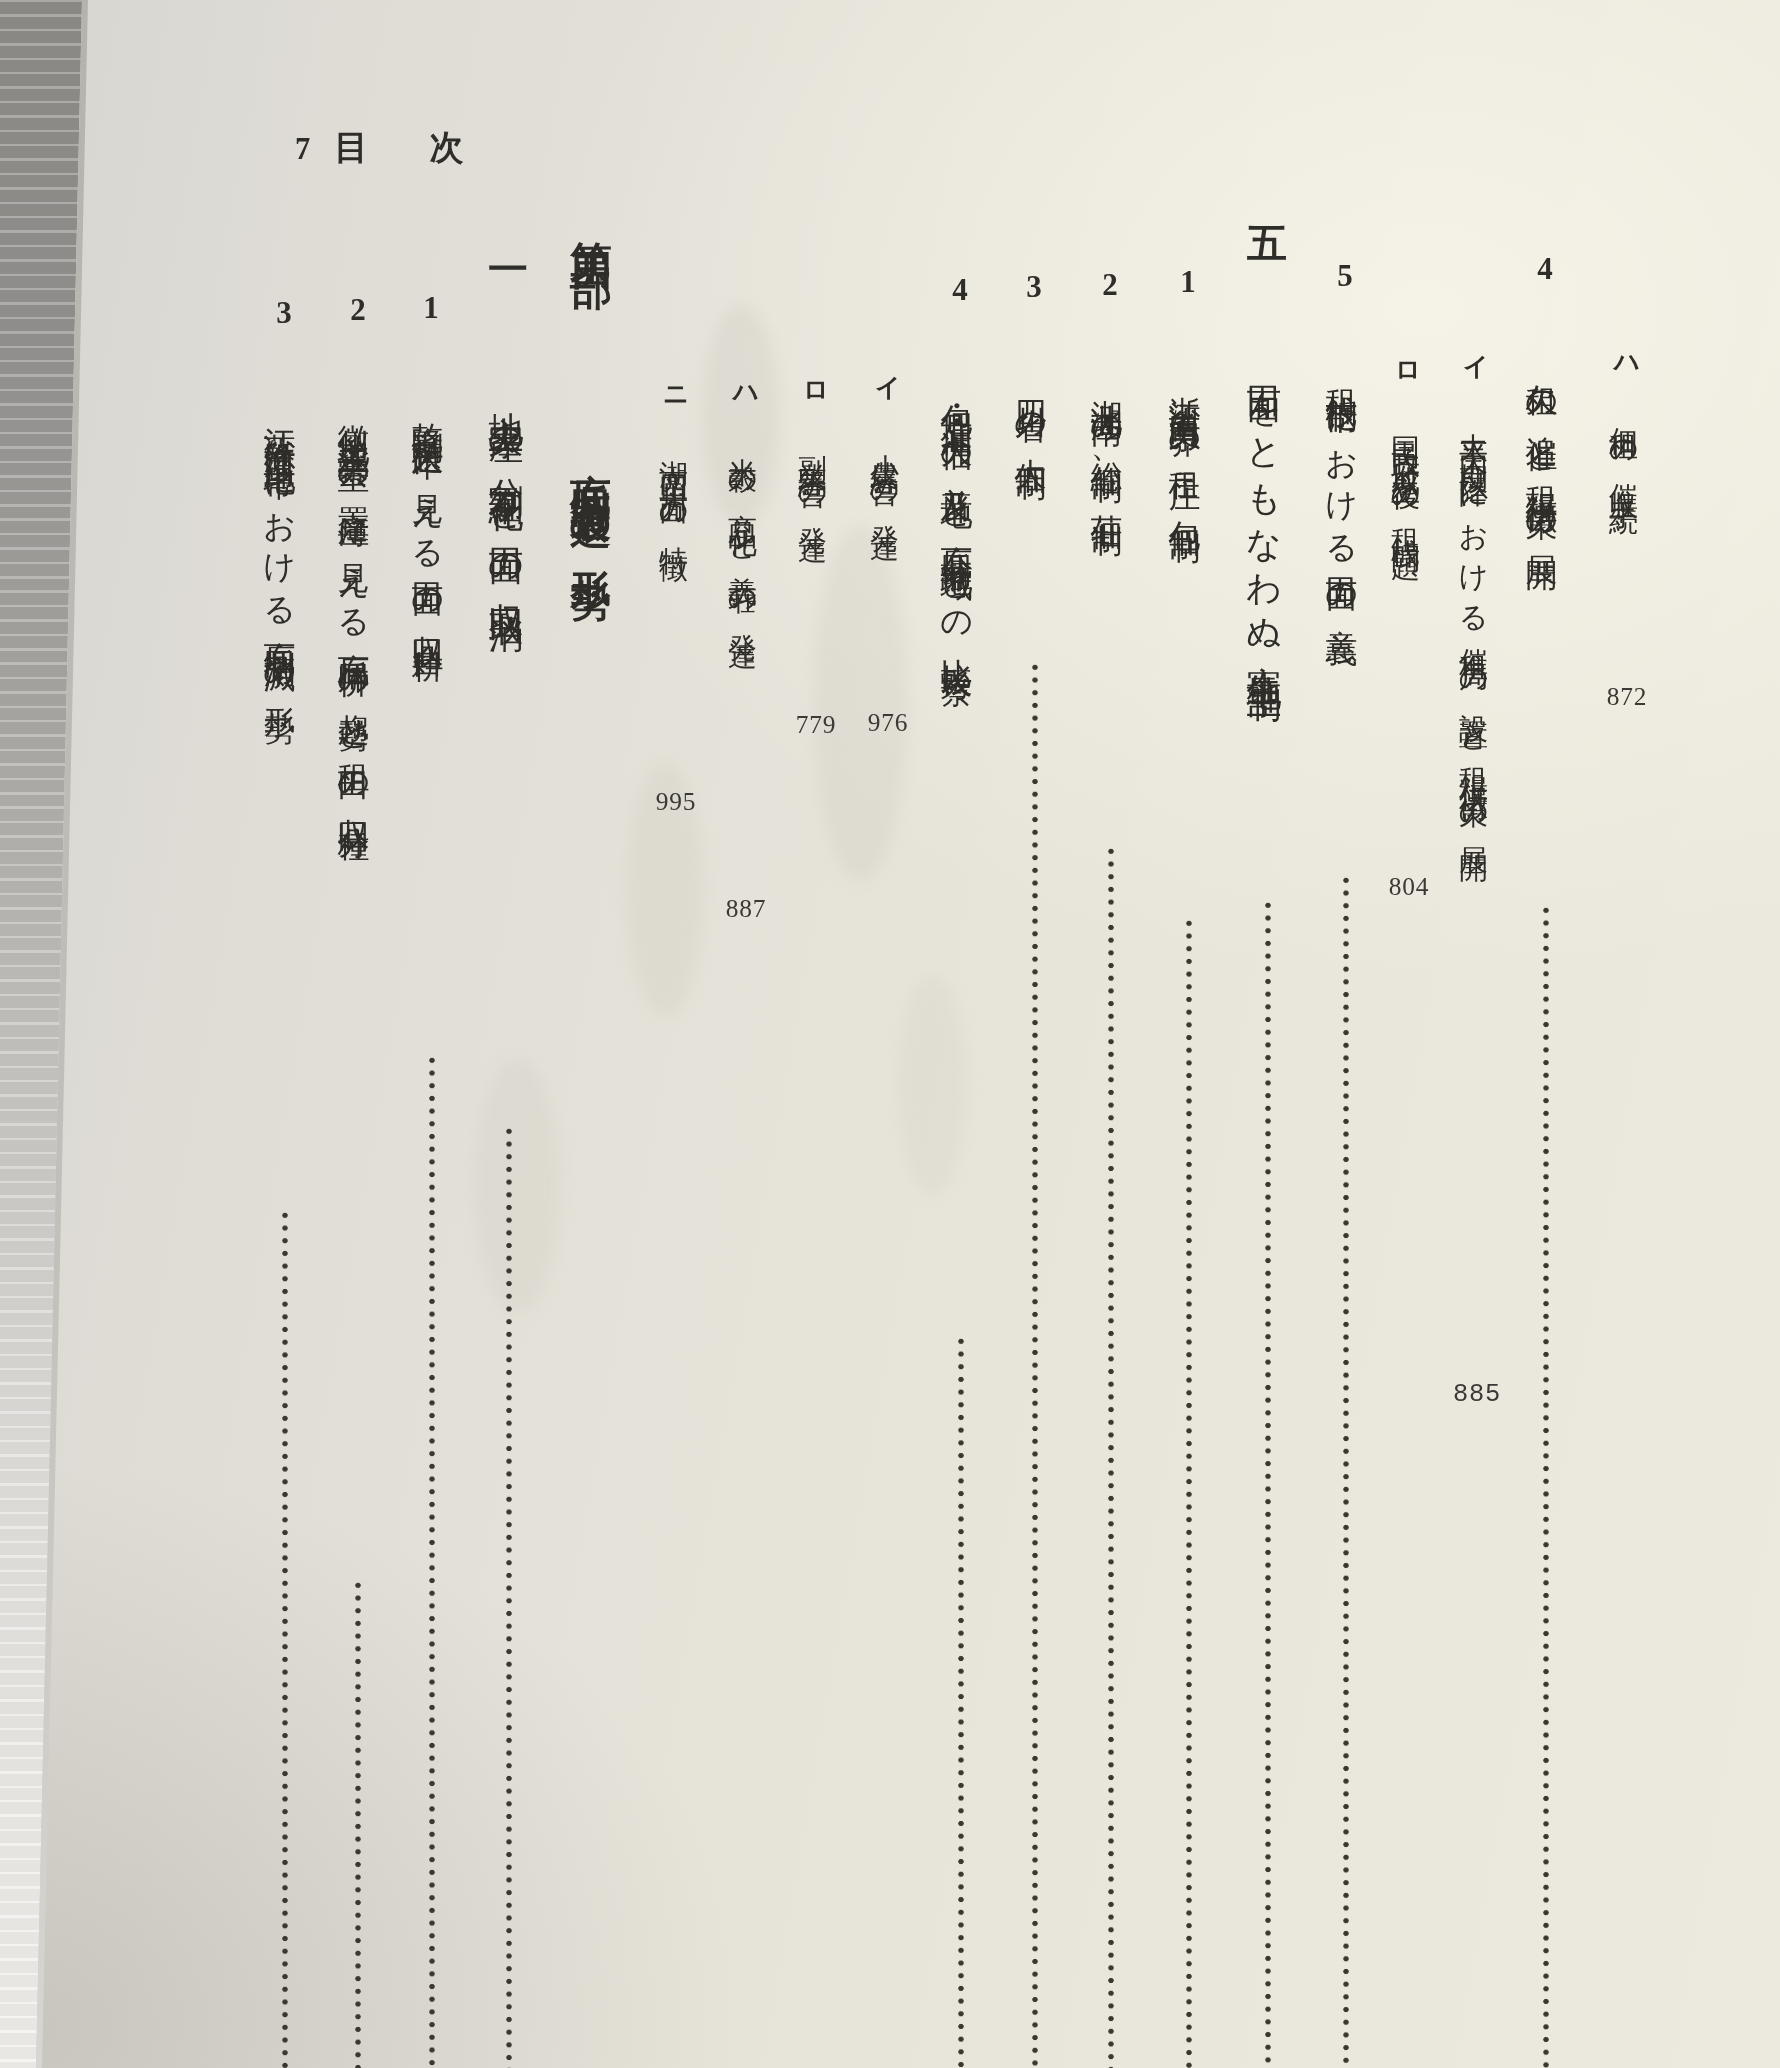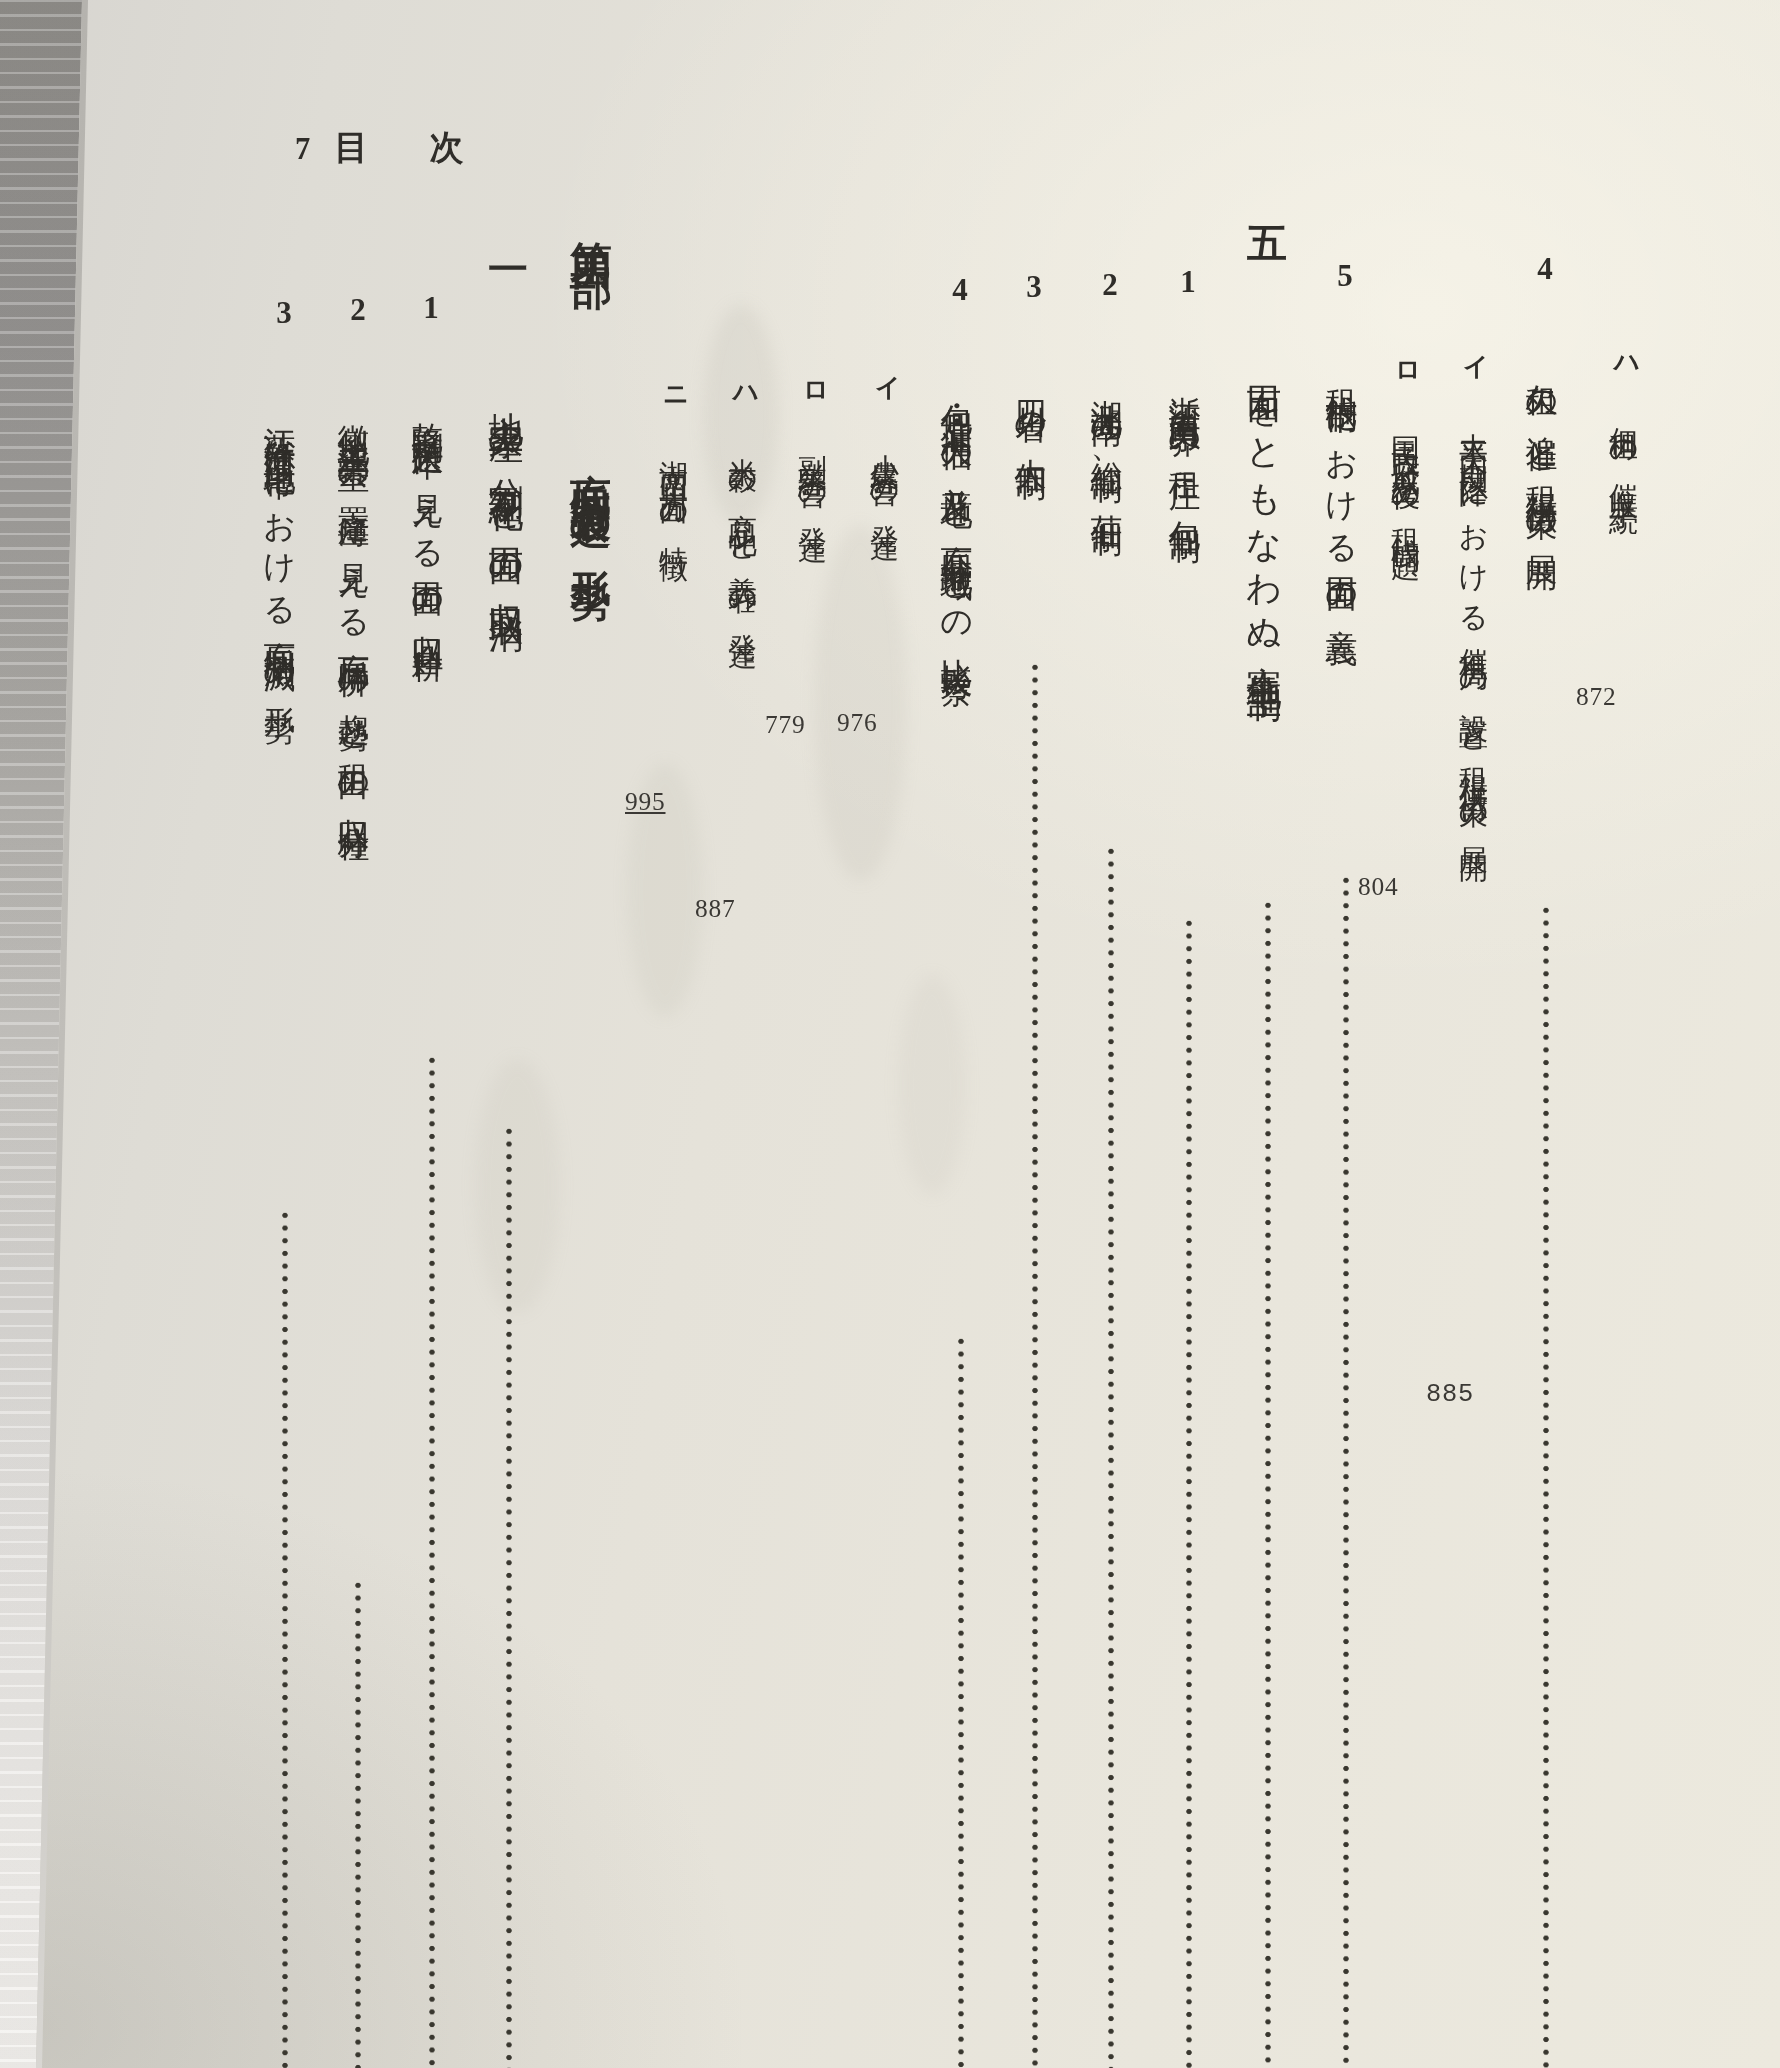--- a/index.html
+++ b/index.html
@@ -37,21 +37,21 @@
   .hdr{position:absolute;left:295px;top:125px;display:flex;align-items:baseline;color:#2f2d29;}
   .hdr .num{font-size:30.5px;font-weight:bold;letter-spacing:0;}
   .hdr .ttl{font-size:34px;margin-left:24px;letter-spacing:13.6px;font-weight:600;white-space:pre;}
 
   .lbl{position:absolute;width:76px;text-align:center;color:#2f2d29;line-height:1;}
   .ttl-v{
     position:absolute;color:#2f2d29;
     writing-mode:vertical-rl;text-orientation:upright;
     line-height:1;white-space:pre;
   }
-  .pagenum{position:absolute;width:102px;text-align:left;font-size:25.4px;color:#3b3935;letter-spacing:0.8px;}
+  .pagenum{position:absolute;width:102px;text-align:center;font-size:25.4px;color:#3b3935;letter-spacing:0.8px;}
   .leader{
     position:absolute;width:7.6px;
     background-image:radial-gradient(circle,#39372f 2.2px,rgba(57,55,47,0) 3px);
     background-size:7.6px 12.7px;background-repeat:repeat-y;background-position:50% 0;
   }
 </style>
 </head>
 <body>
 
 <div id="photo">
@@ -104,21 +104,21 @@
       <div class="ttl-v" style="left: 870px; top: 431px; font-size: 29px; letter-spacing: 7.6px; font-weight: 500;">小農経営の発達</div>
       <div class="pagenum" style="left: 837px; top: 708px;">976</div>
       <div class="lbl" style="left: 778px; top: 377px; font-size: 25.4px; font-weight: 600;">ロ</div>
       <div class="ttl-v" style="left: 798px; top: 433px; font-size: 29px; letter-spacing: 7.6px; font-weight: 500;">副業経営の発達</div>
       <div class="pagenum" style="left: 765px; top: 710px;">779</div>
       <div class="lbl" style="left: 708px; top: 379px; font-size: 25.4px; font-weight: 600;">ハ</div>
       <div class="ttl-v" style="left: 728px; top: 435px; font-size: 29px; letter-spacing: 7.6px; font-weight: 500;">米穀の商品化と義荘の発達</div>
       <div class="pagenum" style="left: 695px; top: 894px;">887</div>
       <div class="lbl" style="left: 638px; top: 381px; font-size: 25.4px; font-weight: 600;">ニ</div>
       <div class="ttl-v" style="left: 659px; top: 437px; font-size: 29px; letter-spacing: 7.6px; font-weight: 500;">湖南四川方面の特徴</div>
-      <div class="pagenum" style="left: 625px; top: 787px; text-decoration: underline;">995</div>
+      <div class="pagenum" style="left: 625px; top: 787px;">995</div>
       <div class="ttl-v" style="left: 570px; top: 208px; font-size: 42px; letter-spacing: 12px; font-weight: 600;">第四部</div>
       <div class="ttl-v" style="left: 570px; top: 440px; font-size: 41px; letter-spacing: 8.5px; font-weight: 600;">底面制衰退の形勢</div>
       <div class="lbl" style="left: 470px; top: 250px; font-size: 40px; font-weight: 700;">一</div>
       <div class="ttl-v" style="left: 488px; top: 384px; font-size: 35px; letter-spacing: 5.1px; font-weight: 500;">地主家産の分割零細化と田面の収回取消</div>
       <div class="leader" style="left: 505px; top: 1125px; height: 943px;"></div>
       <div class="lbl" style="left: 393px; top: 292px; font-size: 31px; font-weight: 700;">1</div>
       <div class="ttl-v" style="left: 412px; top: 397px; font-size: 32px; letter-spacing: 5.1px; font-weight: 500;">乾隆刑科題本に見える田面の収回自耕</div>
       <div class="leader" style="left: 428px; top: 1054px; height: 1014px;"></div>
       <div class="lbl" style="left: 320px; top: 294px; font-size: 31px; font-weight: 700;">2</div>
       <div class="ttl-v" style="left: 338px; top: 399px; font-size: 32px; letter-spacing: 5.1px; font-weight: 500;">徽州地主江崇芸堂の置産簿に見える底面帰併の趨勢と租田の収回分種</div>

